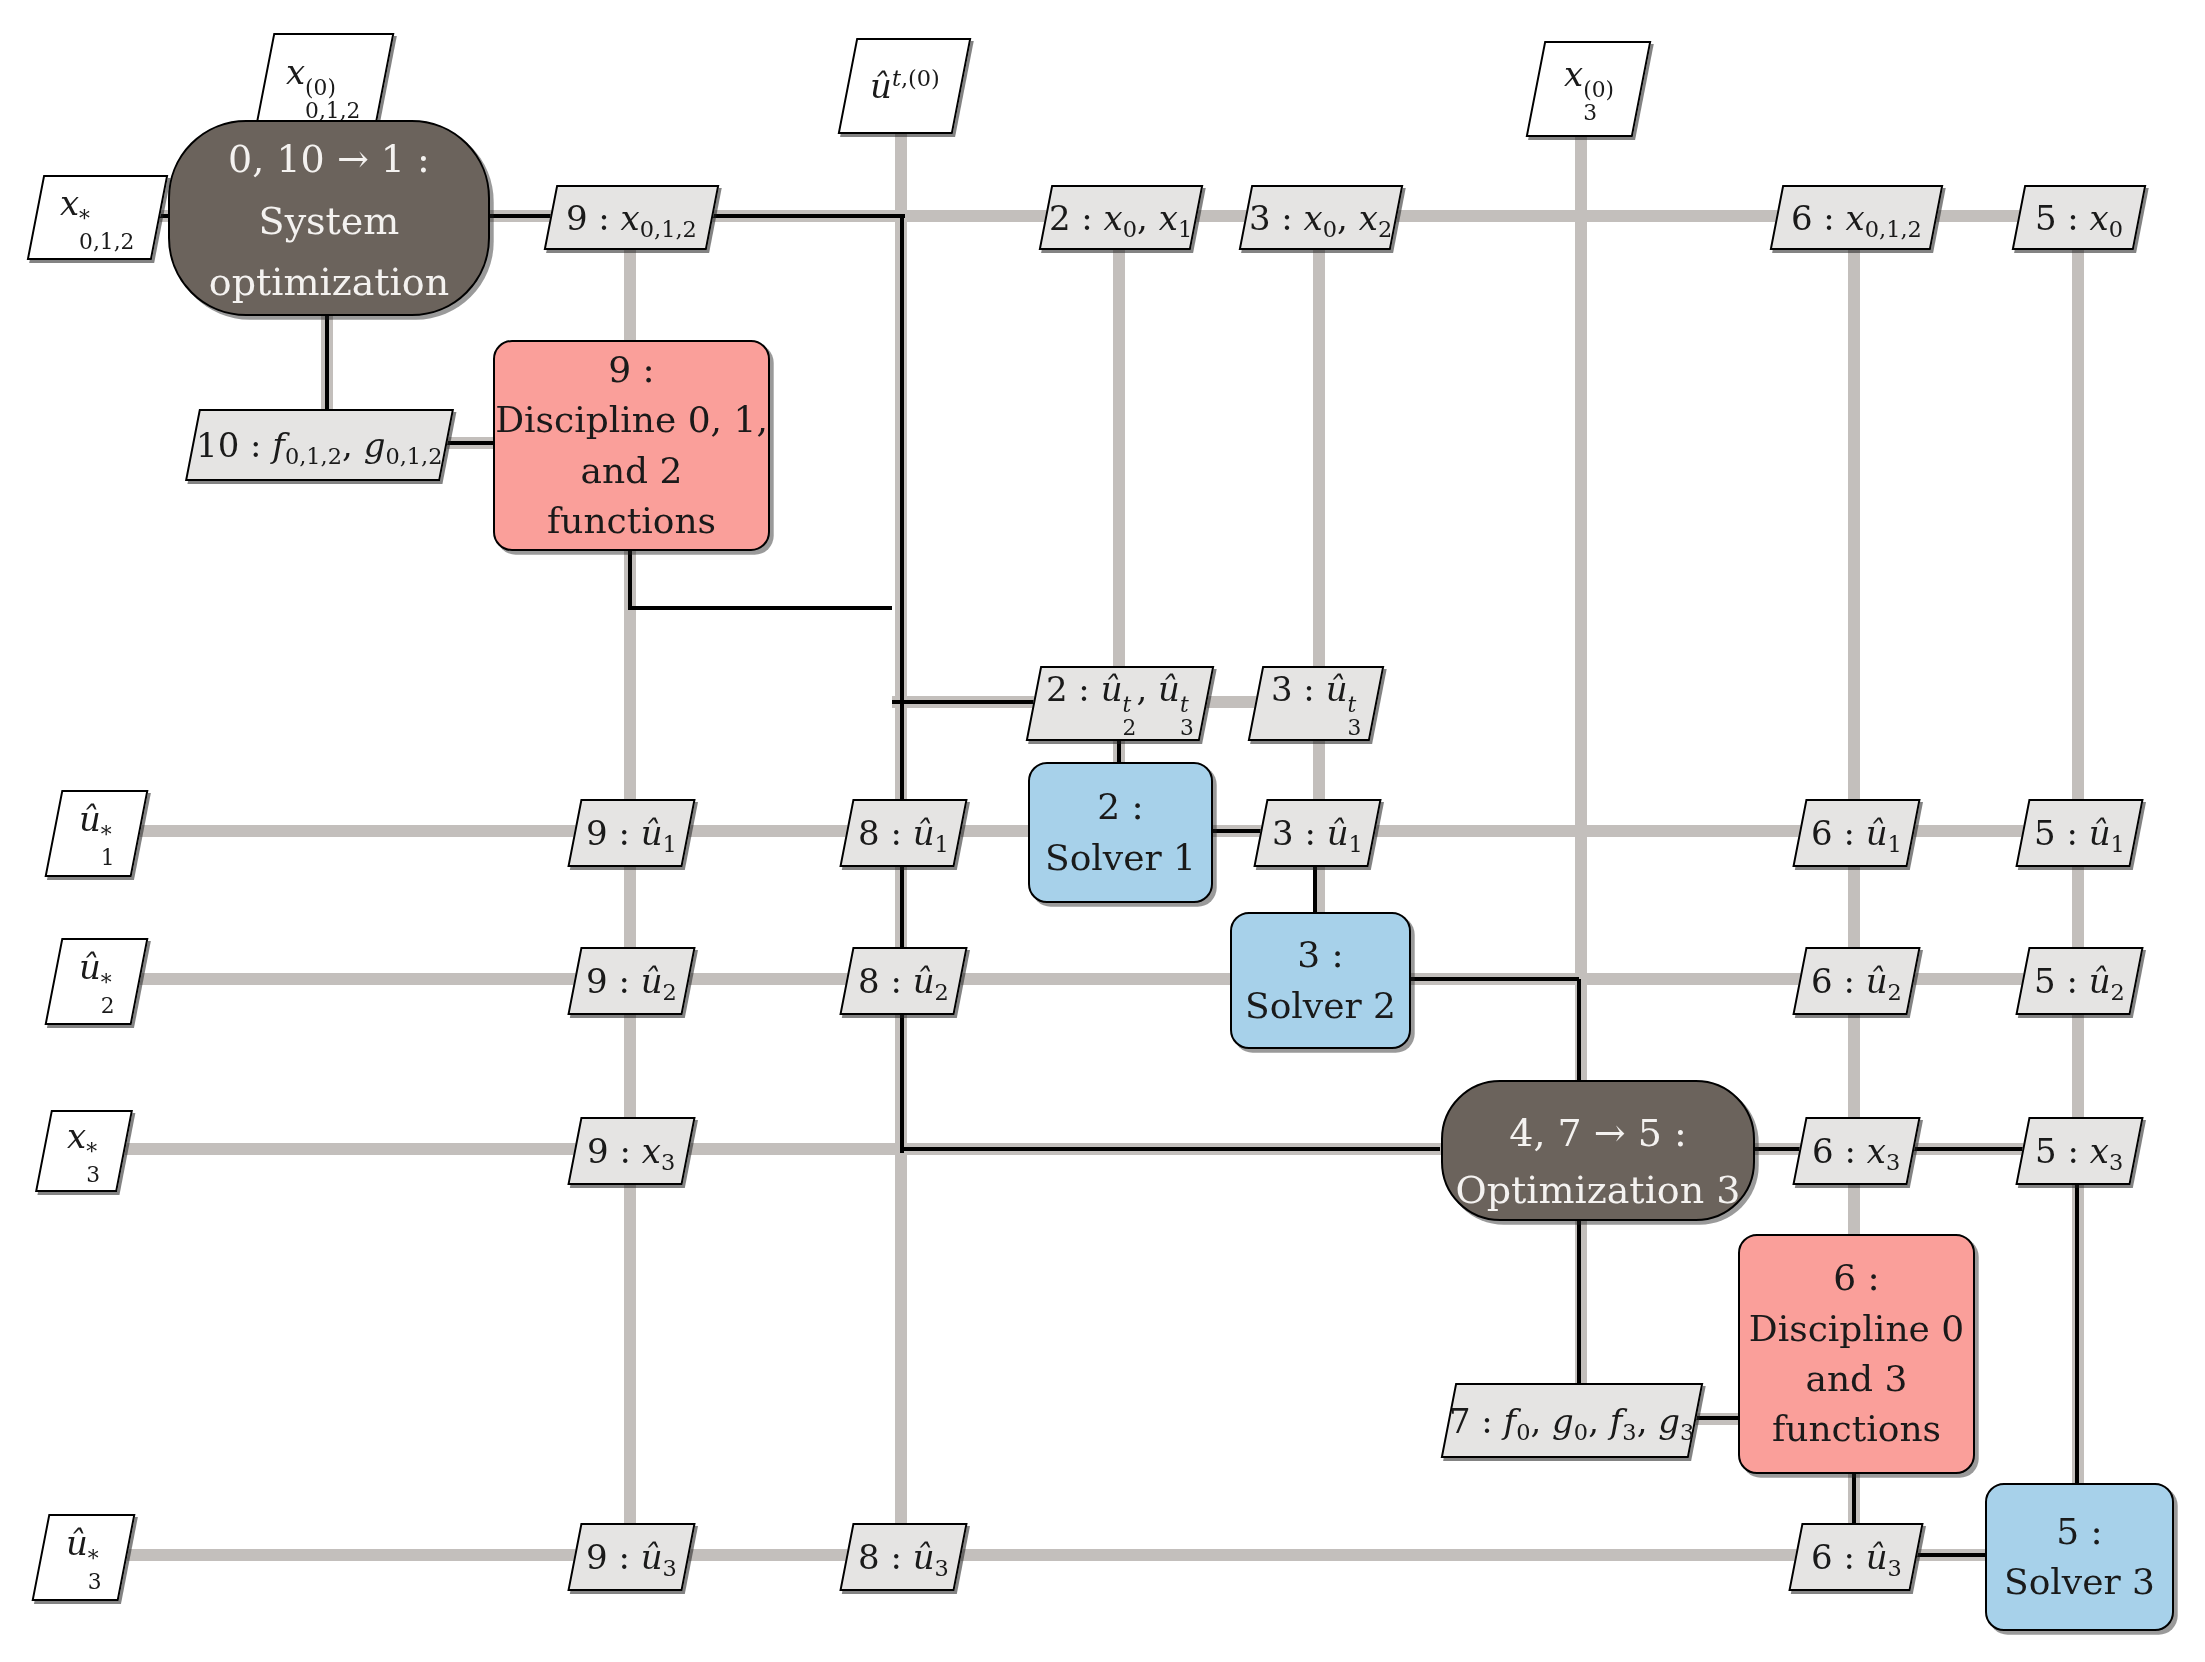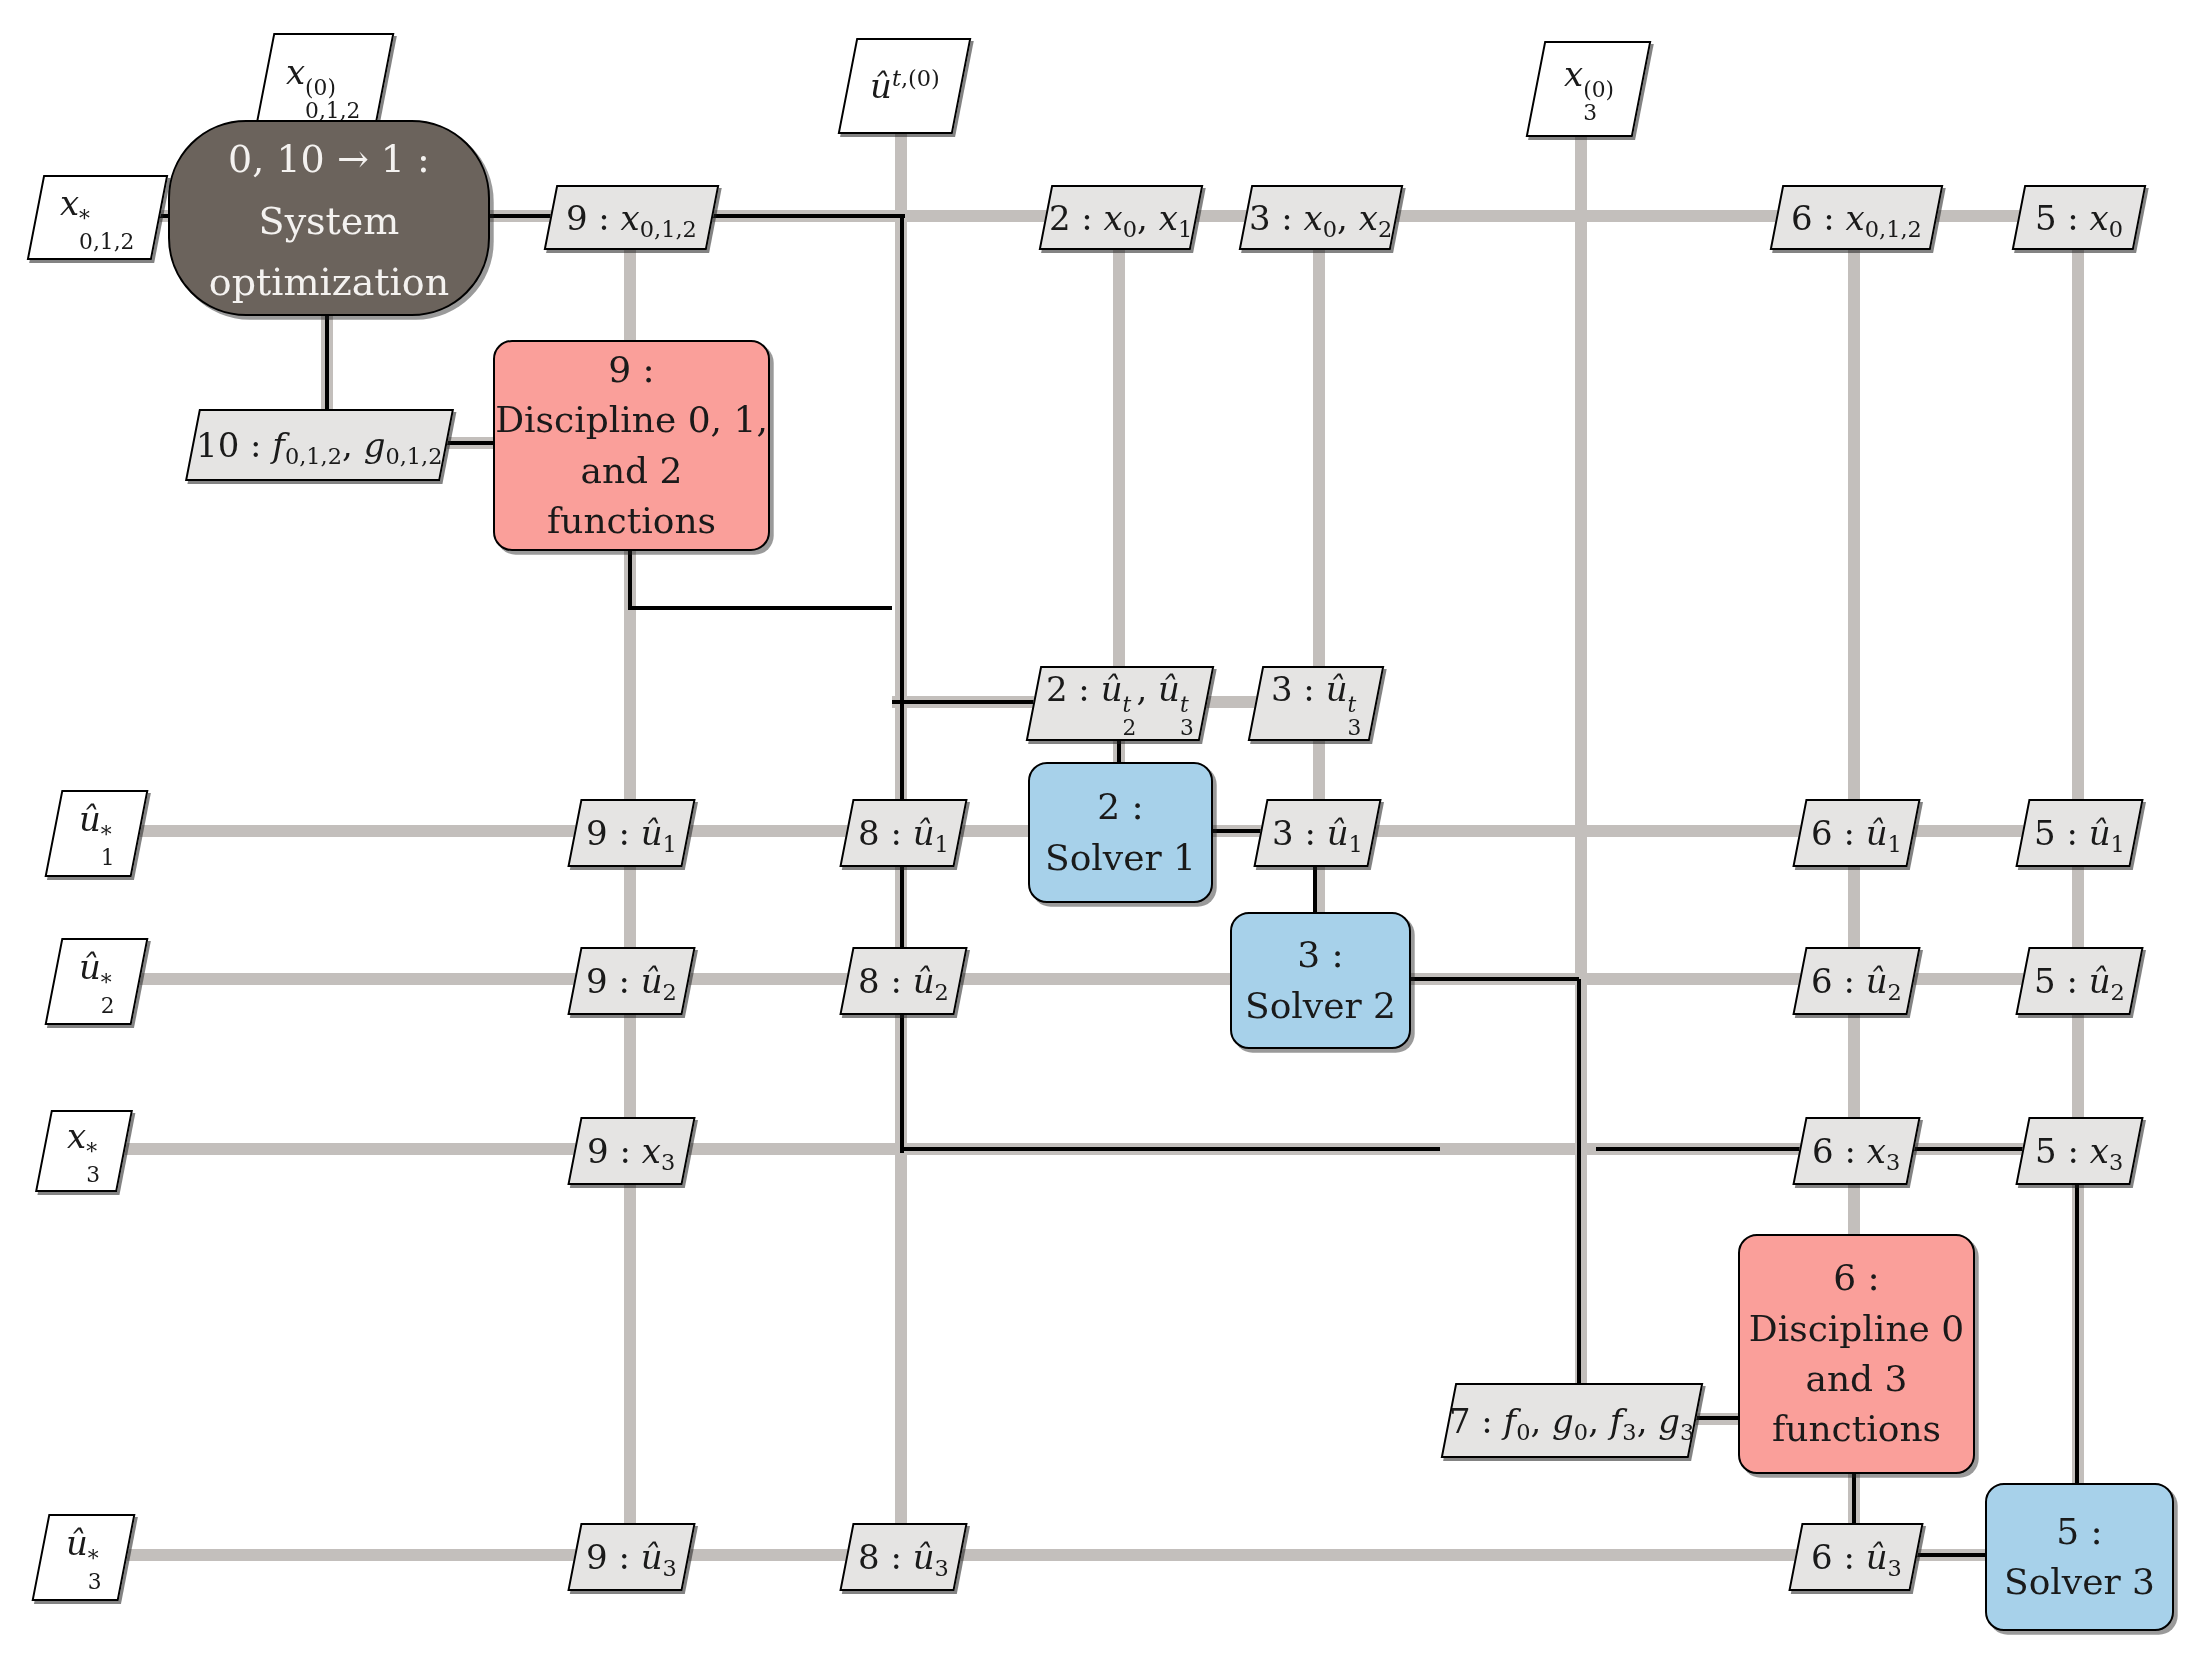--- a/index.html
+++ b/index.html
@@ -135,20 +135,23 @@
   <div class="par io" style="left:40px;top:1514px;width:83px;height:83px;">
     <span class="lbl"><i>û</i><span class="ss">
           <span>*</span>
           <span>3</span>
         </span></span>
   </div>
 
   <div class="stad dark" style="left:168px;top:120px;width:318px;height:192px;border-radius:78px;">
     <span class="lbl">0, 10 → 1 :<br>System<br>optimization</span>
   </div>
+  <div class="stad dark" style="left:1441px;top:1080px;width:310px;height:137px;border-radius:59px;">
+    <span class="lbl" style="line-height:1.5;">4, 7 → 5 :<br>Optimization 3</span>
+  </div>
 
   <div class="bx red" style="left:493px;top:340px;width:273px;height:207px;">
     <span class="lbl">9 :<br>Discipline 0, 1,<br>and 2<br>functions</span>
   </div>
   <div class="bx blue" style="left:1028px;top:762px;width:181px;height:137px;">
     <span class="lbl">2 :<br>Solver 1</span>
   </div>
   <div class="bx blue" style="left:1230px;top:912px;width:177px;height:133px;">
     <span class="lbl">3 :<br>Solver 2</span>
   </div>

